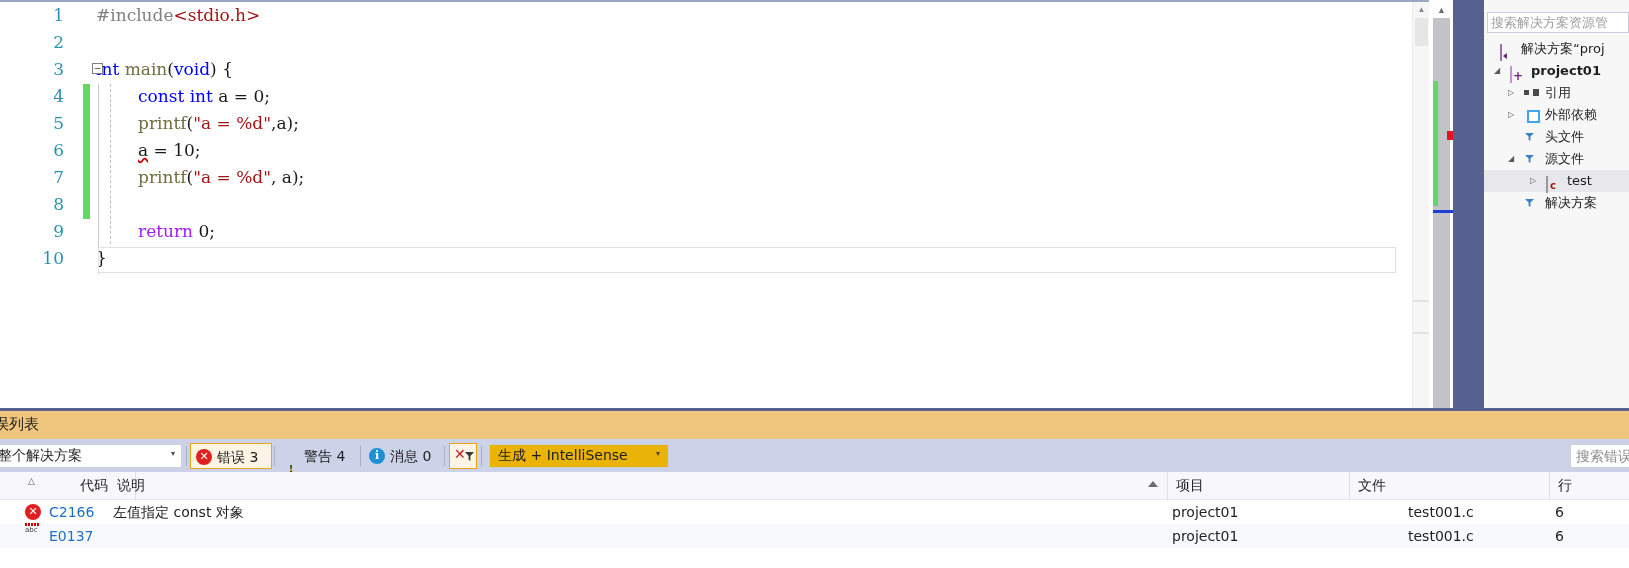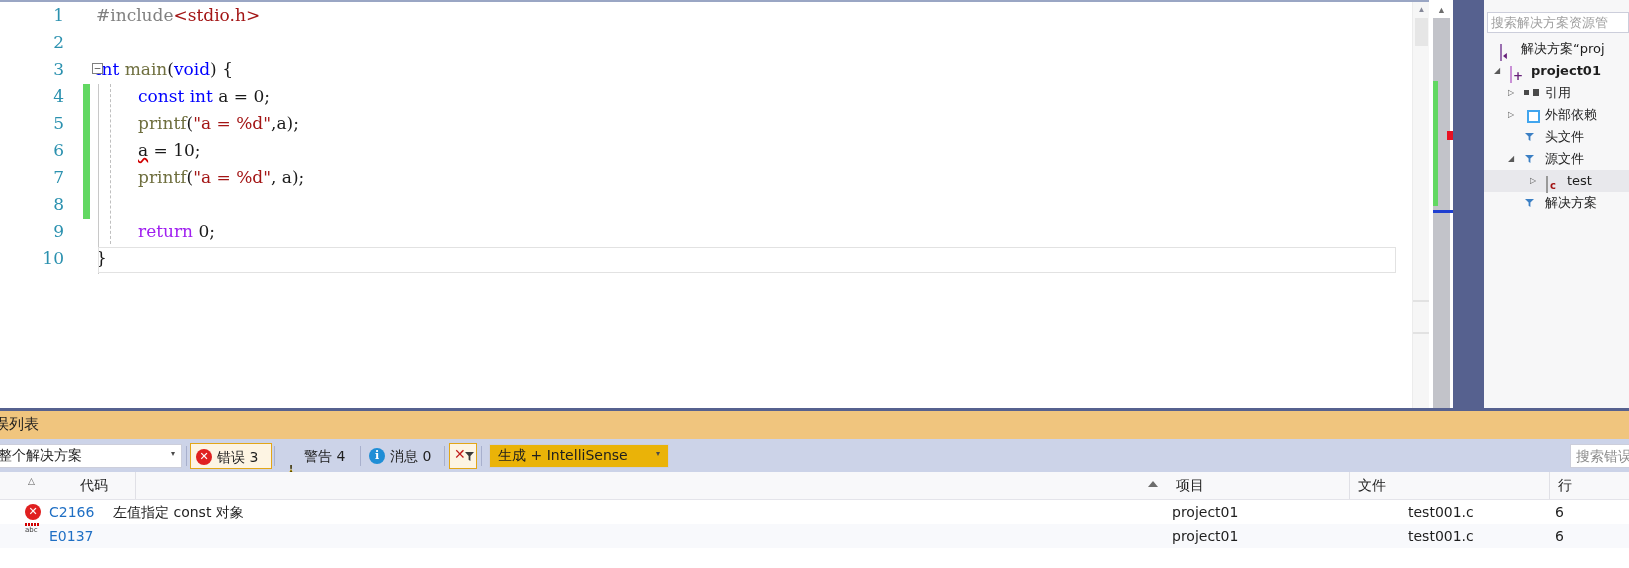--- a/index.html
+++ b/index.html
@@ -691,20 +691,21 @@
         <span id="build-select-caret">▾</span>
       </div>
 
       <div id="err-search">搜索错误</div>
     </div>
 
     <div id="err-header">
       <span id="icon-col-glyph">△</span>
       <div id="sort-caret"></div>
     <div class="hcell" style="left: 45px; width: 64px; margin-left: 27px;">代码</div>
+        <div class="hcell" style="left: 109px; width: 1059px;">说明</div>
         <div class="hcell" style="left: 1168px; width: 182px;">项目</div>
         <div class="hcell" style="left: 1350px; width: 200px;">文件</div>
         <div class="hcell nb" style="left: 1550px; width: 79px;">行</div>
       </div>
 
     <div id="err-rows">
         <div class="err-row" style="top: 89px;">
           <span class="err-ico-wrap ico-error">✕</span>
           <span class="cell-code">C2166</span>
           <span class="cell-desc">左值指定 const 对象</span>

